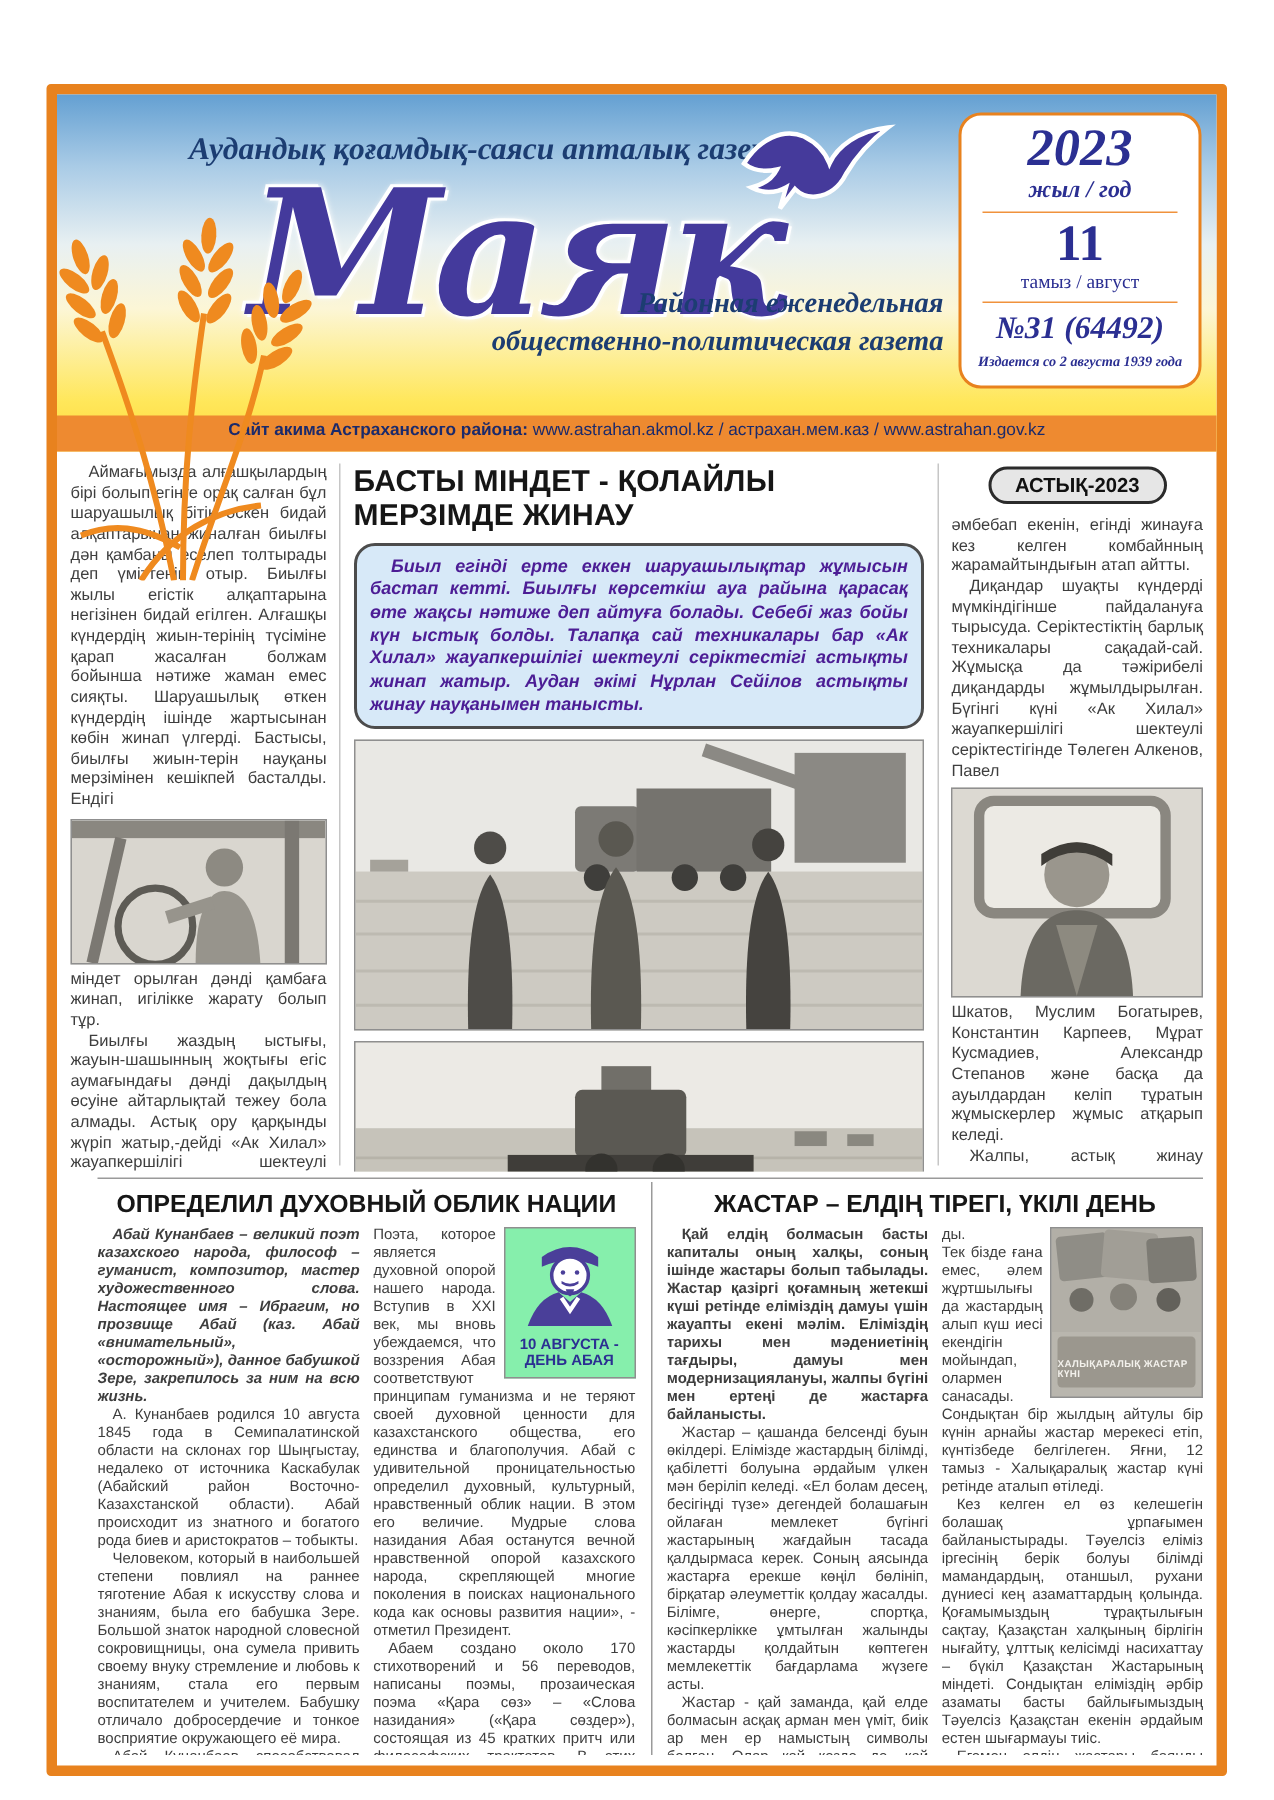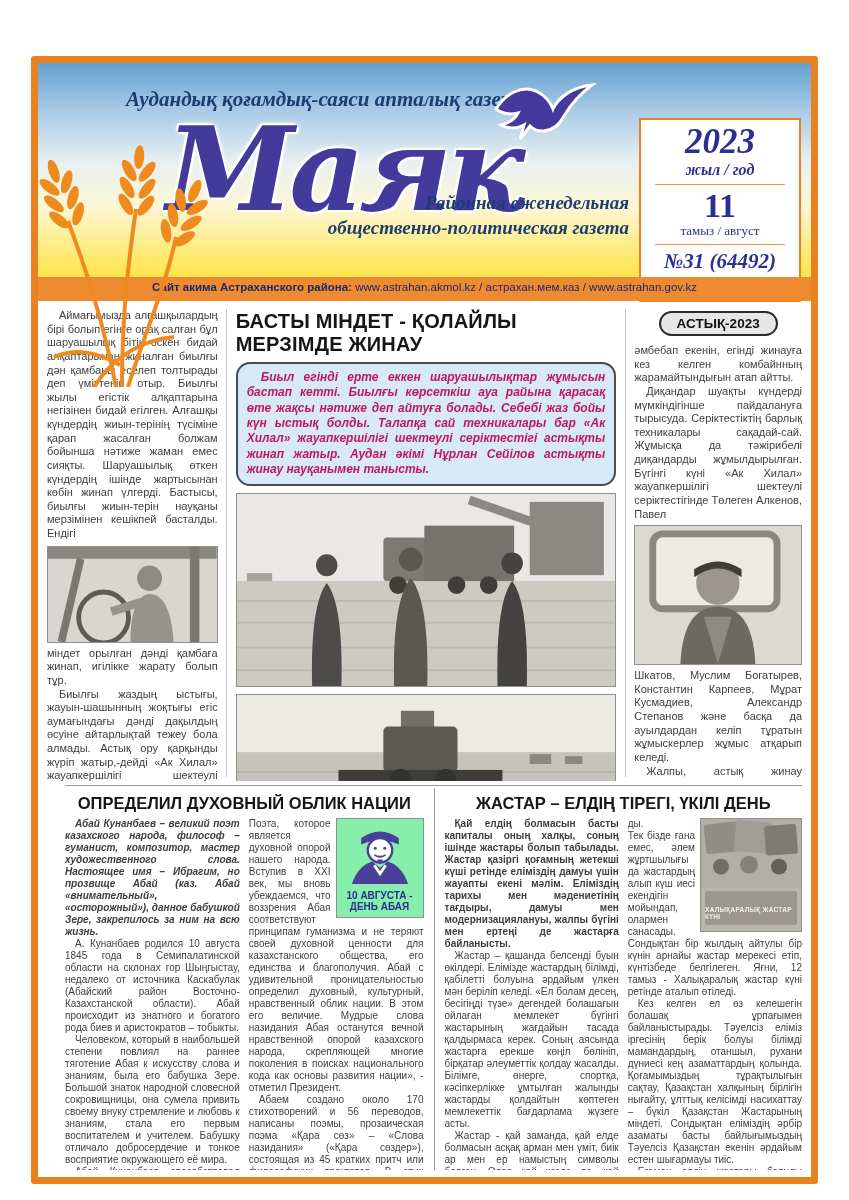--- a/index.html
+++ b/index.html
@@ -30,24 +30,23 @@
   }
   .eagle { position:absolute; left:452px; top:8px; width:108px; height:92px; z-index:4; }
   .wheat { position:absolute; left:-14px; top:62px; width:190px; height:262px; z-index:6; }
   .subtitle {
     position:absolute; right:182px; top:128px; width:330px; text-align:right;
     font-family:"Liberation Serif", serif; font-weight:bold; font-style:italic;
     font-size:19px; line-height:1.3; color:#1c3d72; z-index:3;
   }
   .issue-box {
     position:absolute; right:10px; top:12px; width:162px; height:184px;
-    background:#fff; border:2px solid #e8821e; border-radius:1px;
+    background:#fff; border:2px solid #e8821e; border-radius:15px;
     text-align:center; color:#2b2f92; font-family:"Liberation Serif", serif; z-index:3;
     padding-top:4px;
-    margin-top:43px;
   }
   .issue-year { font-size:35px; font-weight:bold; font-style:italic; line-height:1.05; }
   .issue-year-label { font-size:16px; font-weight:bold; font-style:italic; }
   .issue-sep { border:none; border-top:1px solid #f0923c; margin:5px 14px 4px 14px; }
   .issue-day { font-size:34px; font-weight:bold; line-height:1.0; }
   .issue-day-label { font-size:13px; font-weight:normal; }
   .issue-number { font-size:21px; font-weight:bold; font-style:italic; margin-top:2px; }
   .issue-since { font-size:9.5px; font-weight:bold; font-style:italic; margin-top:6px; }
   .web-strip {
     position:absolute; left:0; right:0; bottom:0; height:24px; background:#ee8a30;
@@ -64,21 +63,21 @@
   .btext p { font-size:11px; line-height:1.24; text-align:justify; color:#3e3e3e; text-indent:12px; }
   .btext p.cont { text-indent:0; }
 
   .main-headline {
     text-align:left; font-size:20px; font-weight:bold; color:#161616; letter-spacing:0.2px;
     margin:1px 0 6px 0;
   }
   .lead-box {
     border:2px solid #4c4c4c; border-radius:14px; background:#d7e9f8;
     padding:6px 9px; font-size:12px; font-weight:bold; font-style:italic;
-    line-height:1.28; text-align:justify; color:#be185d; margin-bottom:7px;
+    line-height:1.28; text-align:justify; color:#4c1d95; margin-bottom:7px;
   }
   .lead-box .ind { display:inline-block; width:14px; }
 
   .rubric-wrap { text-align:center; margin:2px 0 8px 0; }
   .rubric-badge {
     display:inline-block; border:2px solid #2b2b2b; border-radius:13px; background:#e6e6e6;
     font-size:13.5px; font-weight:bold; color:#111; padding:3px 16px;
   }
 
   .photo { border:1px solid #8f8f8f; background:#dcdad4; overflow:hidden; position:relative; }

